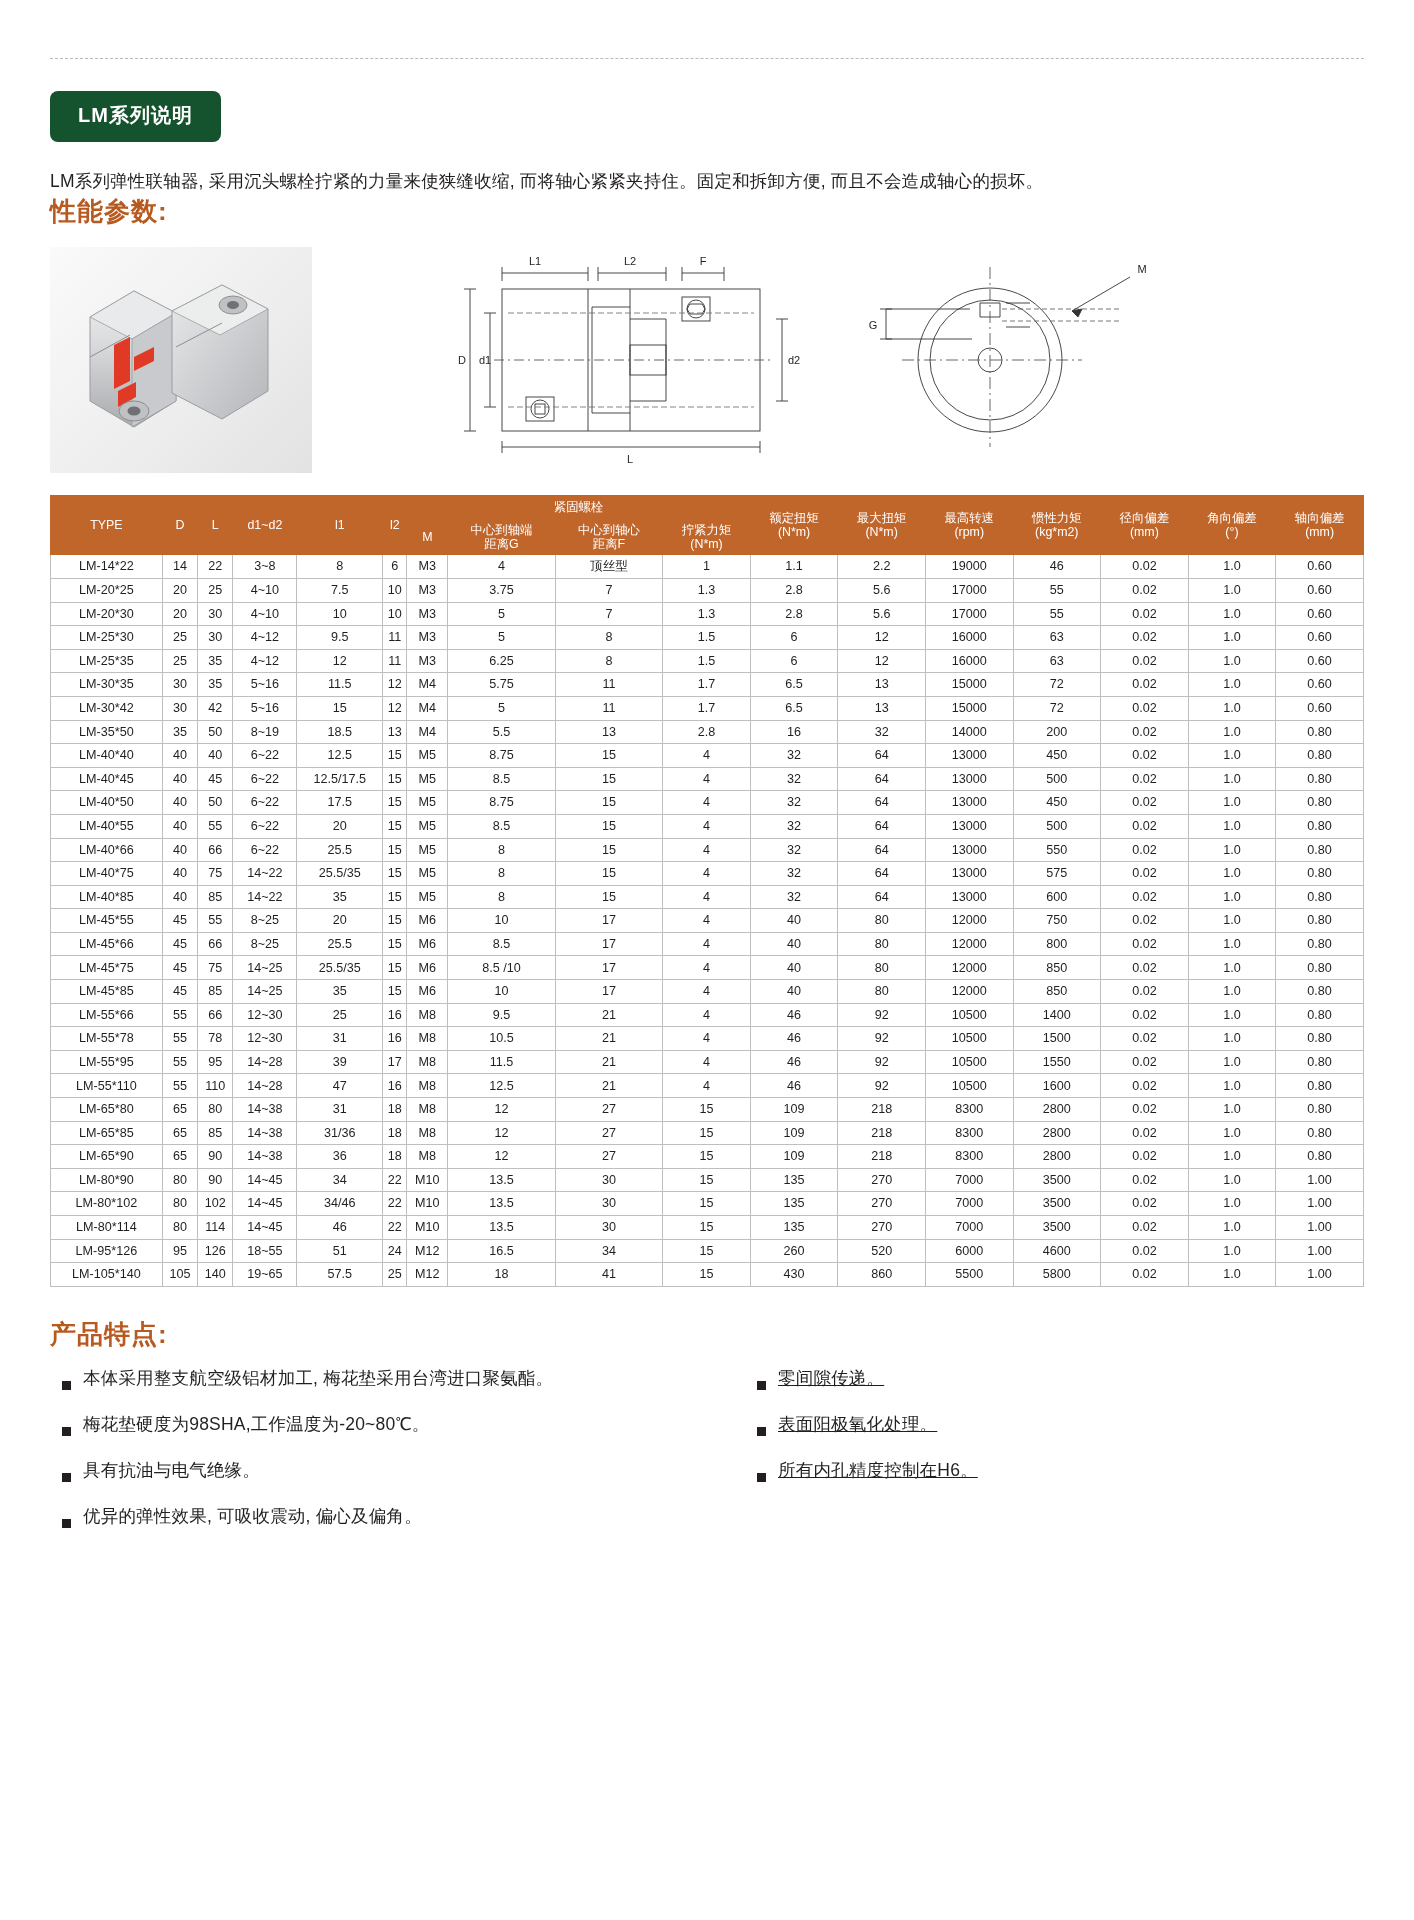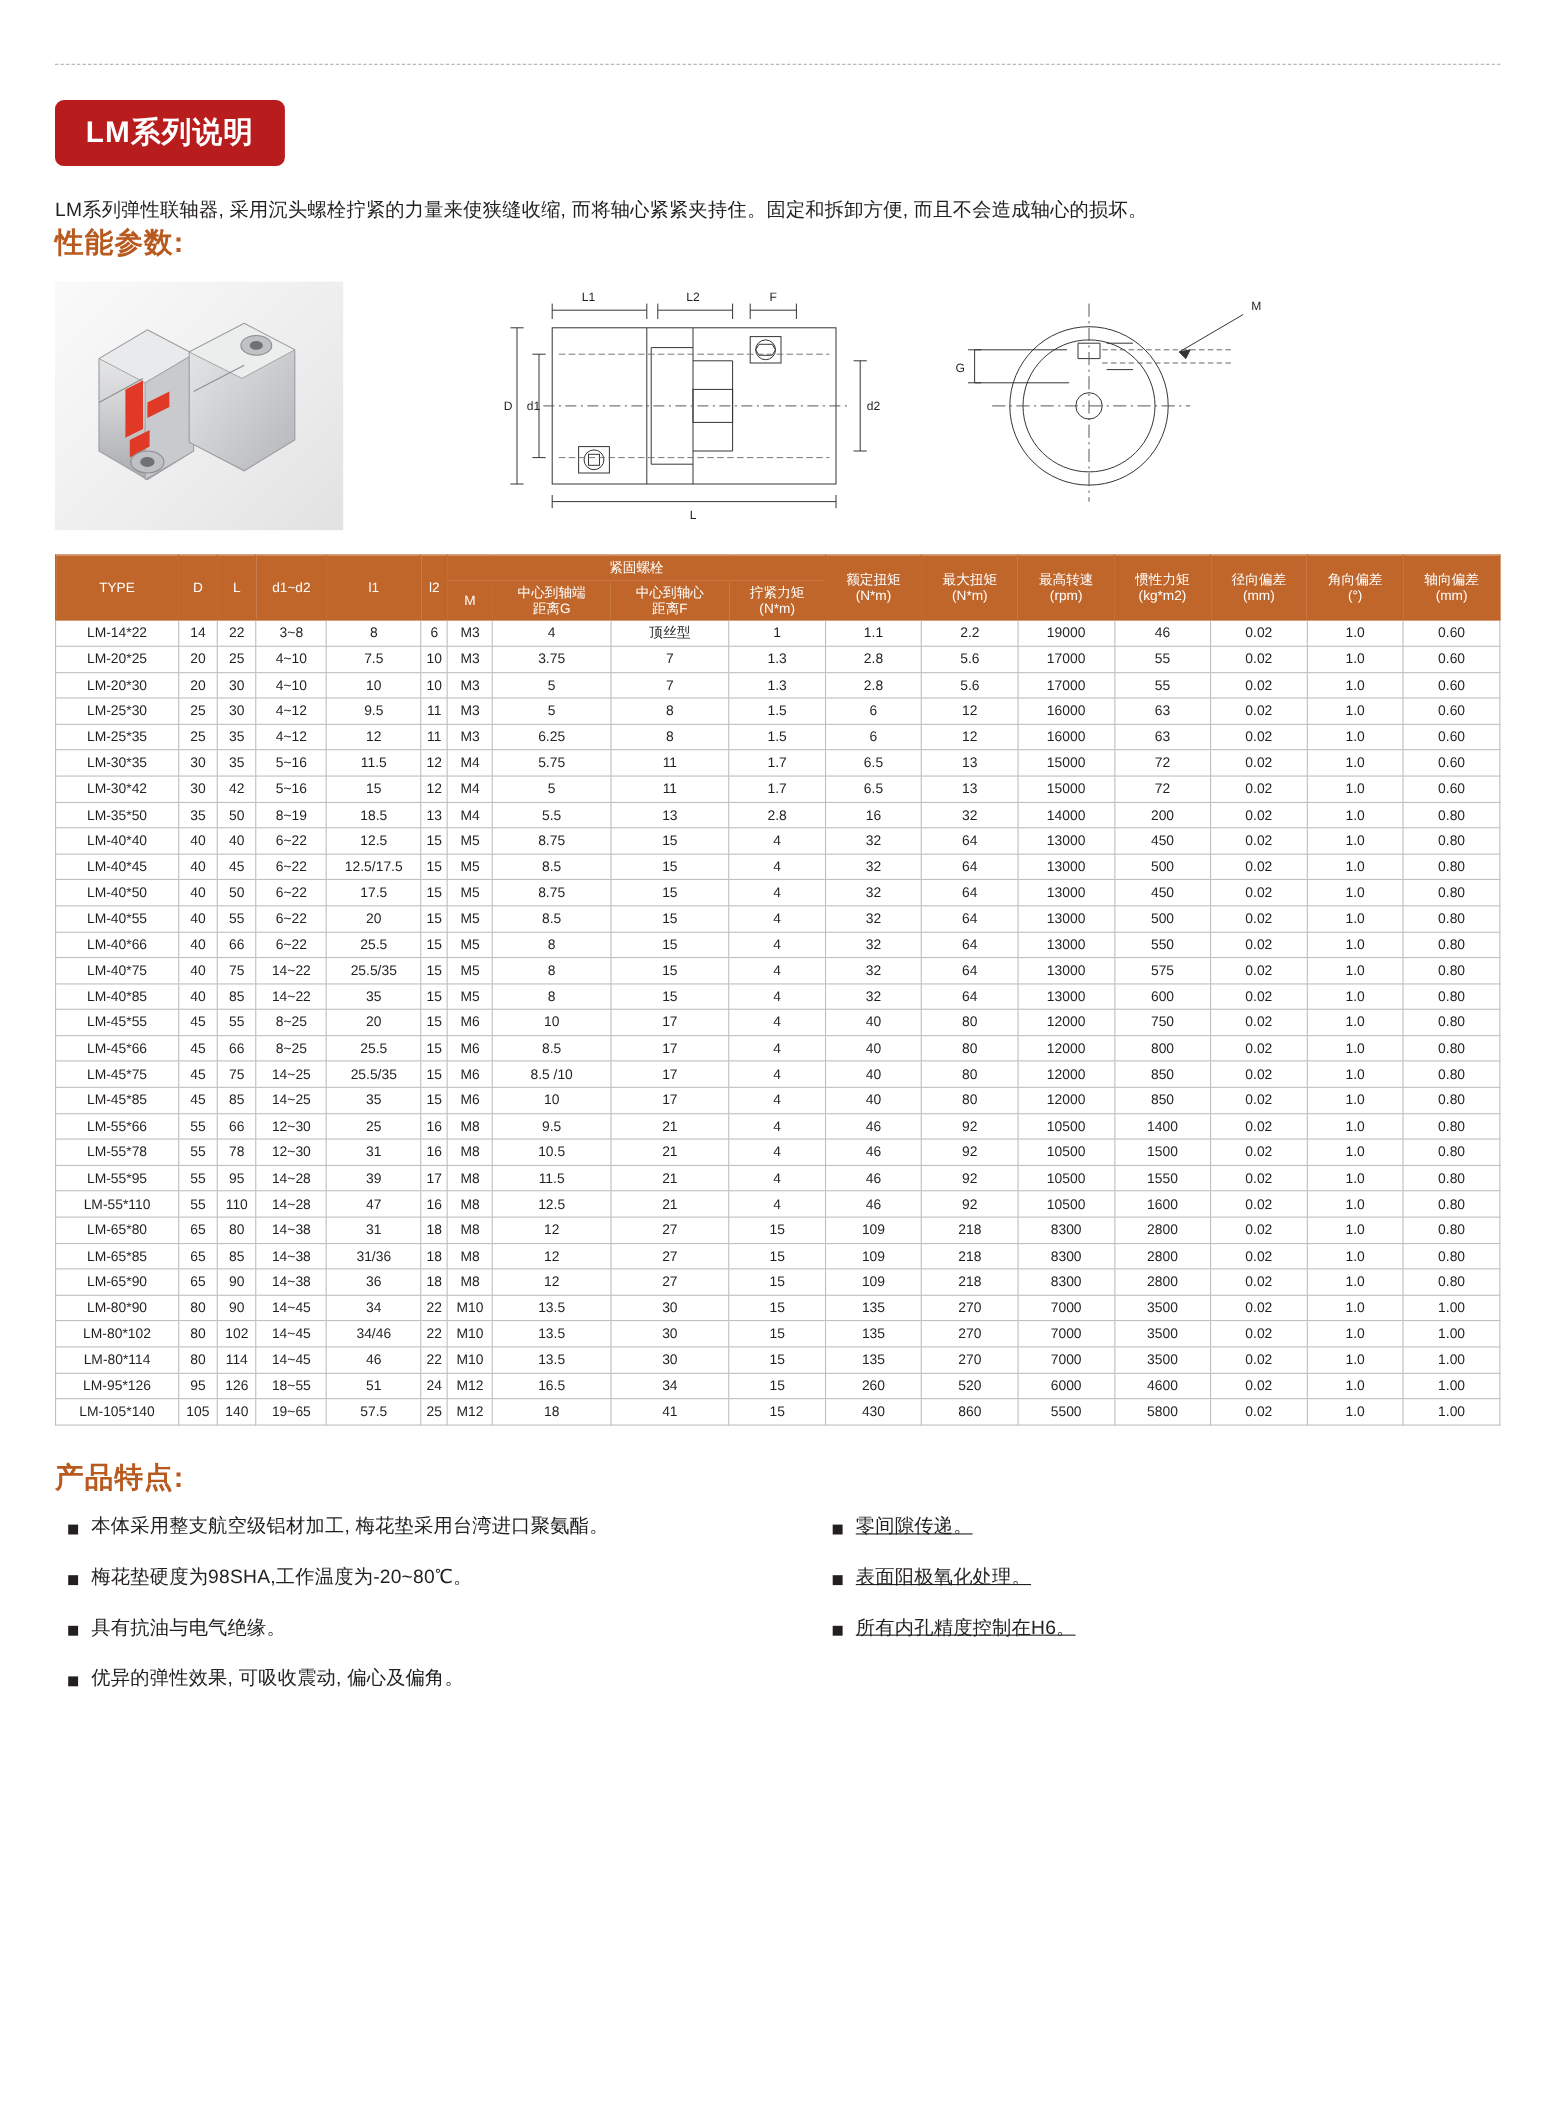--- a/index.html
+++ b/index.html
@@ -18,23 +18,23 @@
     padding: 0 50px;
   }
   .top-rule {
     margin: 58px 0 0 0;
     border-top: 1px dashed #b9b9b9;
     height: 0;
   }
   .title-badge {
     display: inline-block;
     margin-top: 32px;
-    background: #b91c1c;
+    background: #14532d;
     color: #ffffff;
-    font-size: 27px;
+    font-size: 20px;
     font-weight: bold;
     letter-spacing: 1px;
     padding: 11px 28px 13px 28px;
     border-radius: 8px;
   }
   .intro {
     margin-top: 26px;
     font-size: 17.5px;
     line-height: 1.5;
     color: #231f20;
@@ -99,21 +99,21 @@
   }
   .features {
     margin-top: 14px;
     display: flex;
     gap: 0px;
   }
   .feat-col { width: 50%; }
   .feat-col.right { padding-left: 50px; text-decoration: underline; }
   .feat-item {
     display: flex;
-    align-items: center;
+    align-items: flex-end;
     margin-bottom: 22px;
     font-size: 17.5px;
     letter-spacing: 0.2px;
   }
   .feat-col.left .feat-item { padding-left: 12px; }
   .bullet {
     width: 9px; height: 9px;
     background: #231f20;
     margin-right: 12px;
     margin-top: 7px;

